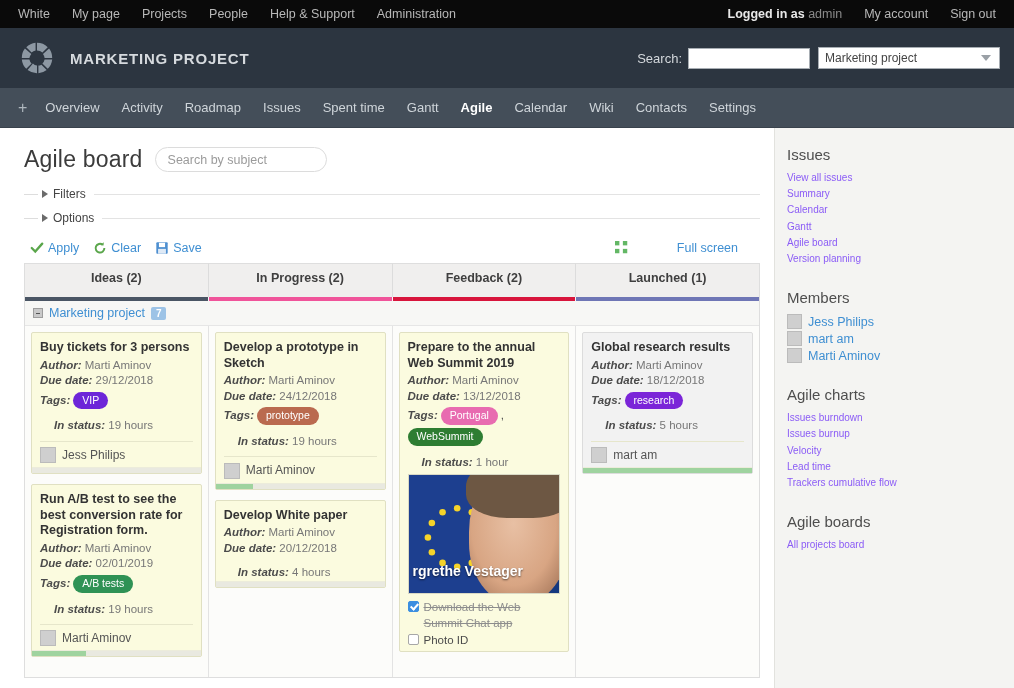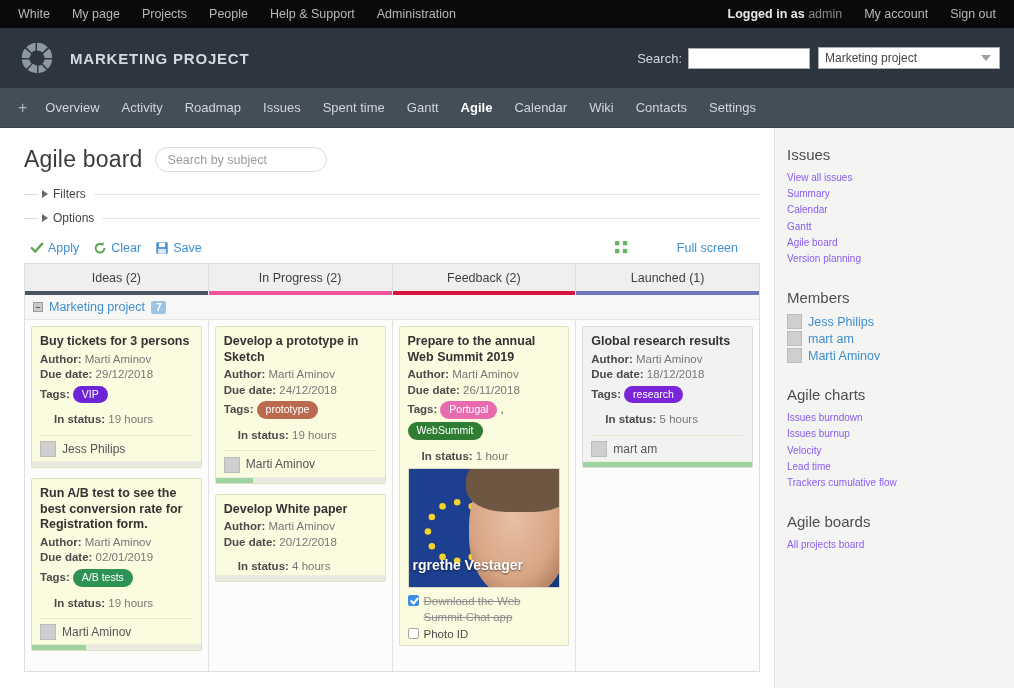--- a/index.html
+++ b/index.html
@@ -109,21 +109,21 @@
   .fullscreen {
     position:absolute; right:8px; display:inline-flex; align-items:center;
     color:#3f8fd2; font-size:12.5px; text-decoration:none;gap:44px;
   }
 
   
   .board { border:1px solid #dedede; border-top:none; }
   .cols-head { display:flex; }
   .col-head {
     flex:1; background:#f0efee; text-align:center; font-size:12.5px;
-    font-weight:normal; color:#3f3f3f; padding:7px 0 6px;
+    font-weight:bold; color:#3f3f3f; padding:7px 0 12px;
     border-right:1px solid #dcdcdc; border-top:1px solid #dedede;
     position:relative;
   }
   .col-head:last-child { border-right:none; }
   .col-head .bar { position:absolute; left:0; right:0; bottom:-4px; height:4px; }
 
   .swimlane {
     display:flex; align-items:center; background:#f7f7f5;
     padding:5px 8px; border-top:4px solid transparent; font-size:12.5px;
     border-bottom:1px solid #e6e6e6;
@@ -150,21 +150,21 @@
   .card {
     background:#fbfbdf; border:1px solid #e0e0c2; border-radius:2px;
     padding:7px 8px 0; margin-bottom:10px; font-size:11.5px;
     color:#4a4a4a; line-height:1.35;
   }
   .card.grey { background:#f2f2f2; border-color:#dcdcdc; }
   .card-title {
     font-weight:bold; font-size:12.5px; color:#333; margin-bottom:2px;
     line-height:1.25;
   }
-  .meta-label { font-weight:bold; color:#4b4b4b; }
+  .meta-label { font-weight:bold; color:#4b4b4b;font-style:italic; }
   .meta-val { color:#777; }
   .tags-row { display:flex; align-items:center; flex-wrap:wrap; margin-top:3px; gap:3px;}
   .tag {
     display:inline-block; color:#fff; border-radius:10px;
     padding:2px 9px; font-size:10.5px; line-height:1.3; white-space:nowrap;
   }
   .instatus { margin-top:9px;padding-left:14px; }
   .card-sep { border-top:1px solid #e6e6cb; margin:7px 0 0; }
   .assignee { display:flex; align-items:center; padding:5px 0 4px; }
   .avatar {
@@ -417,21 +417,21 @@
               <div class="instatus"><span class="meta-label">In status:</span> <span class="meta-val">4 hours</span></div>
               <div class="progress">
                 <i style="width:0%"></i>
               </div>
             </div>
           </div>
           <div class="col">
             <div class="card">
               <div class="card-title">Prepare to the annual Web Summit 2019</div>
               <div><span class="meta-label">Author:</span> <span class="meta-val">Marti Aminov</span></div>
-              <div><span class="meta-label">Due date:</span> <span class="meta-val">26/11/2018</span></div>
+              <div><span class="meta-label">Due date:</span> <span class="meta-val">13/12/2018</span></div>
               <div class="tags-row">
                 <span class="meta-label">Tags:</span>
                 <span class="tag" style="background:#e86bb0">Portugal</span>
                 <span>,</span>
                 <span class="tag" style="background:#2e7d32">WebSummit</span>
               </div>
               <div class="instatus"><span class="meta-label">In status:</span> <span class="meta-val">1 hour</span></div>
               <div class="card-img">
                 <div class="flag-eu"></div>
                 <svg class="eu-stars" viewBox="0 0 100 100">

